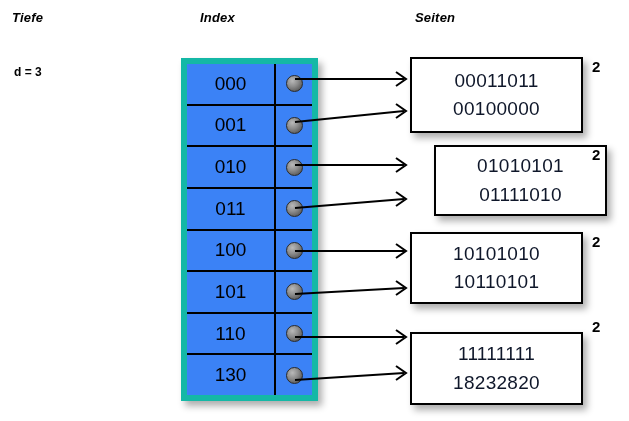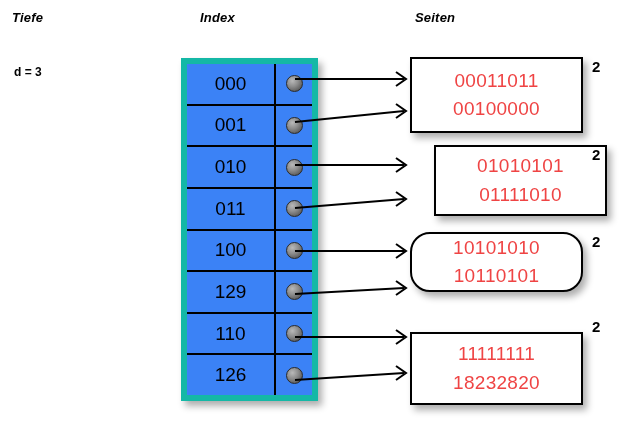--- a/index.html
+++ b/index.html
@@ -97,34 +97,34 @@
     border: 2px solid #000000;
     box-sizing: border-box;
     box-shadow: 4px 5px 7px rgba(0,0,0,0.32);
     display: flex;
     flex-direction: column;
     align-items: center;
     justify-content: center;
   }
   .page-line {
     font-size: 19px;
-    color: #ef4444;
+    color: #0f172a;
     line-height: 1.5;
     letter-spacing: 0.3px;
   }
   .page-count {
     position: absolute;
     font-size: 15px;
     font-weight: bold;
     color: #000000;
   }
 
   #page-box-0 { top: 57px;  height: 76px; }
   #page-box-1 { top: 145px; height: 71px; margin-left: 24px; }
-  #page-box-2 { top: 232px; height: 60px; border-radius: 20px; }
+  #page-box-2 { top: 232px; height: 72px; }
   #page-box-3 { top: 332px; height: 73px; }
 
   #page-count-0 { left: 592px; top: 58px; }
   #page-count-1 { left: 592px; top: 146px; }
   #page-count-2 { left: 592px; top: 233px; }
   #page-count-3 { left: 592px; top: 318px; }
 
   
   #arrow-layer {
     position: absolute;
@@ -170,33 +170,33 @@
           <span class="ptr-dot"></span>
         </div>
     </div>
     <div class="index-row">
       <div class="index-key">100</div>
       <div class="index-ptr">
           <span class="ptr-dot"></span>
         </div>
     </div>
     <div class="index-row">
-      <div class="index-key">129</div>
+      <div class="index-key">101</div>
       <div class="index-ptr">
           <span class="ptr-dot"></span>
         </div>
     </div>
     <div class="index-row">
       <div class="index-key">110</div>
       <div class="index-ptr">
           <span class="ptr-dot"></span>
         </div>
     </div>
     <div class="index-row">
-      <div class="index-key">126</div>
+      <div class="index-key">130</div>
       <div class="index-ptr">
           <span class="ptr-dot"></span>
         </div>
     </div>
   </div>
 
   <svg id="arrow-layer" viewBox="0 0 629 421" width="629" height="421">
     <g stroke="#000000" stroke-width="2" fill="none" stroke-linecap="butt">
       <path d="M295,79 L404,79"></path>
       <path d="M396,72 L406,79 L396,86"></path>

